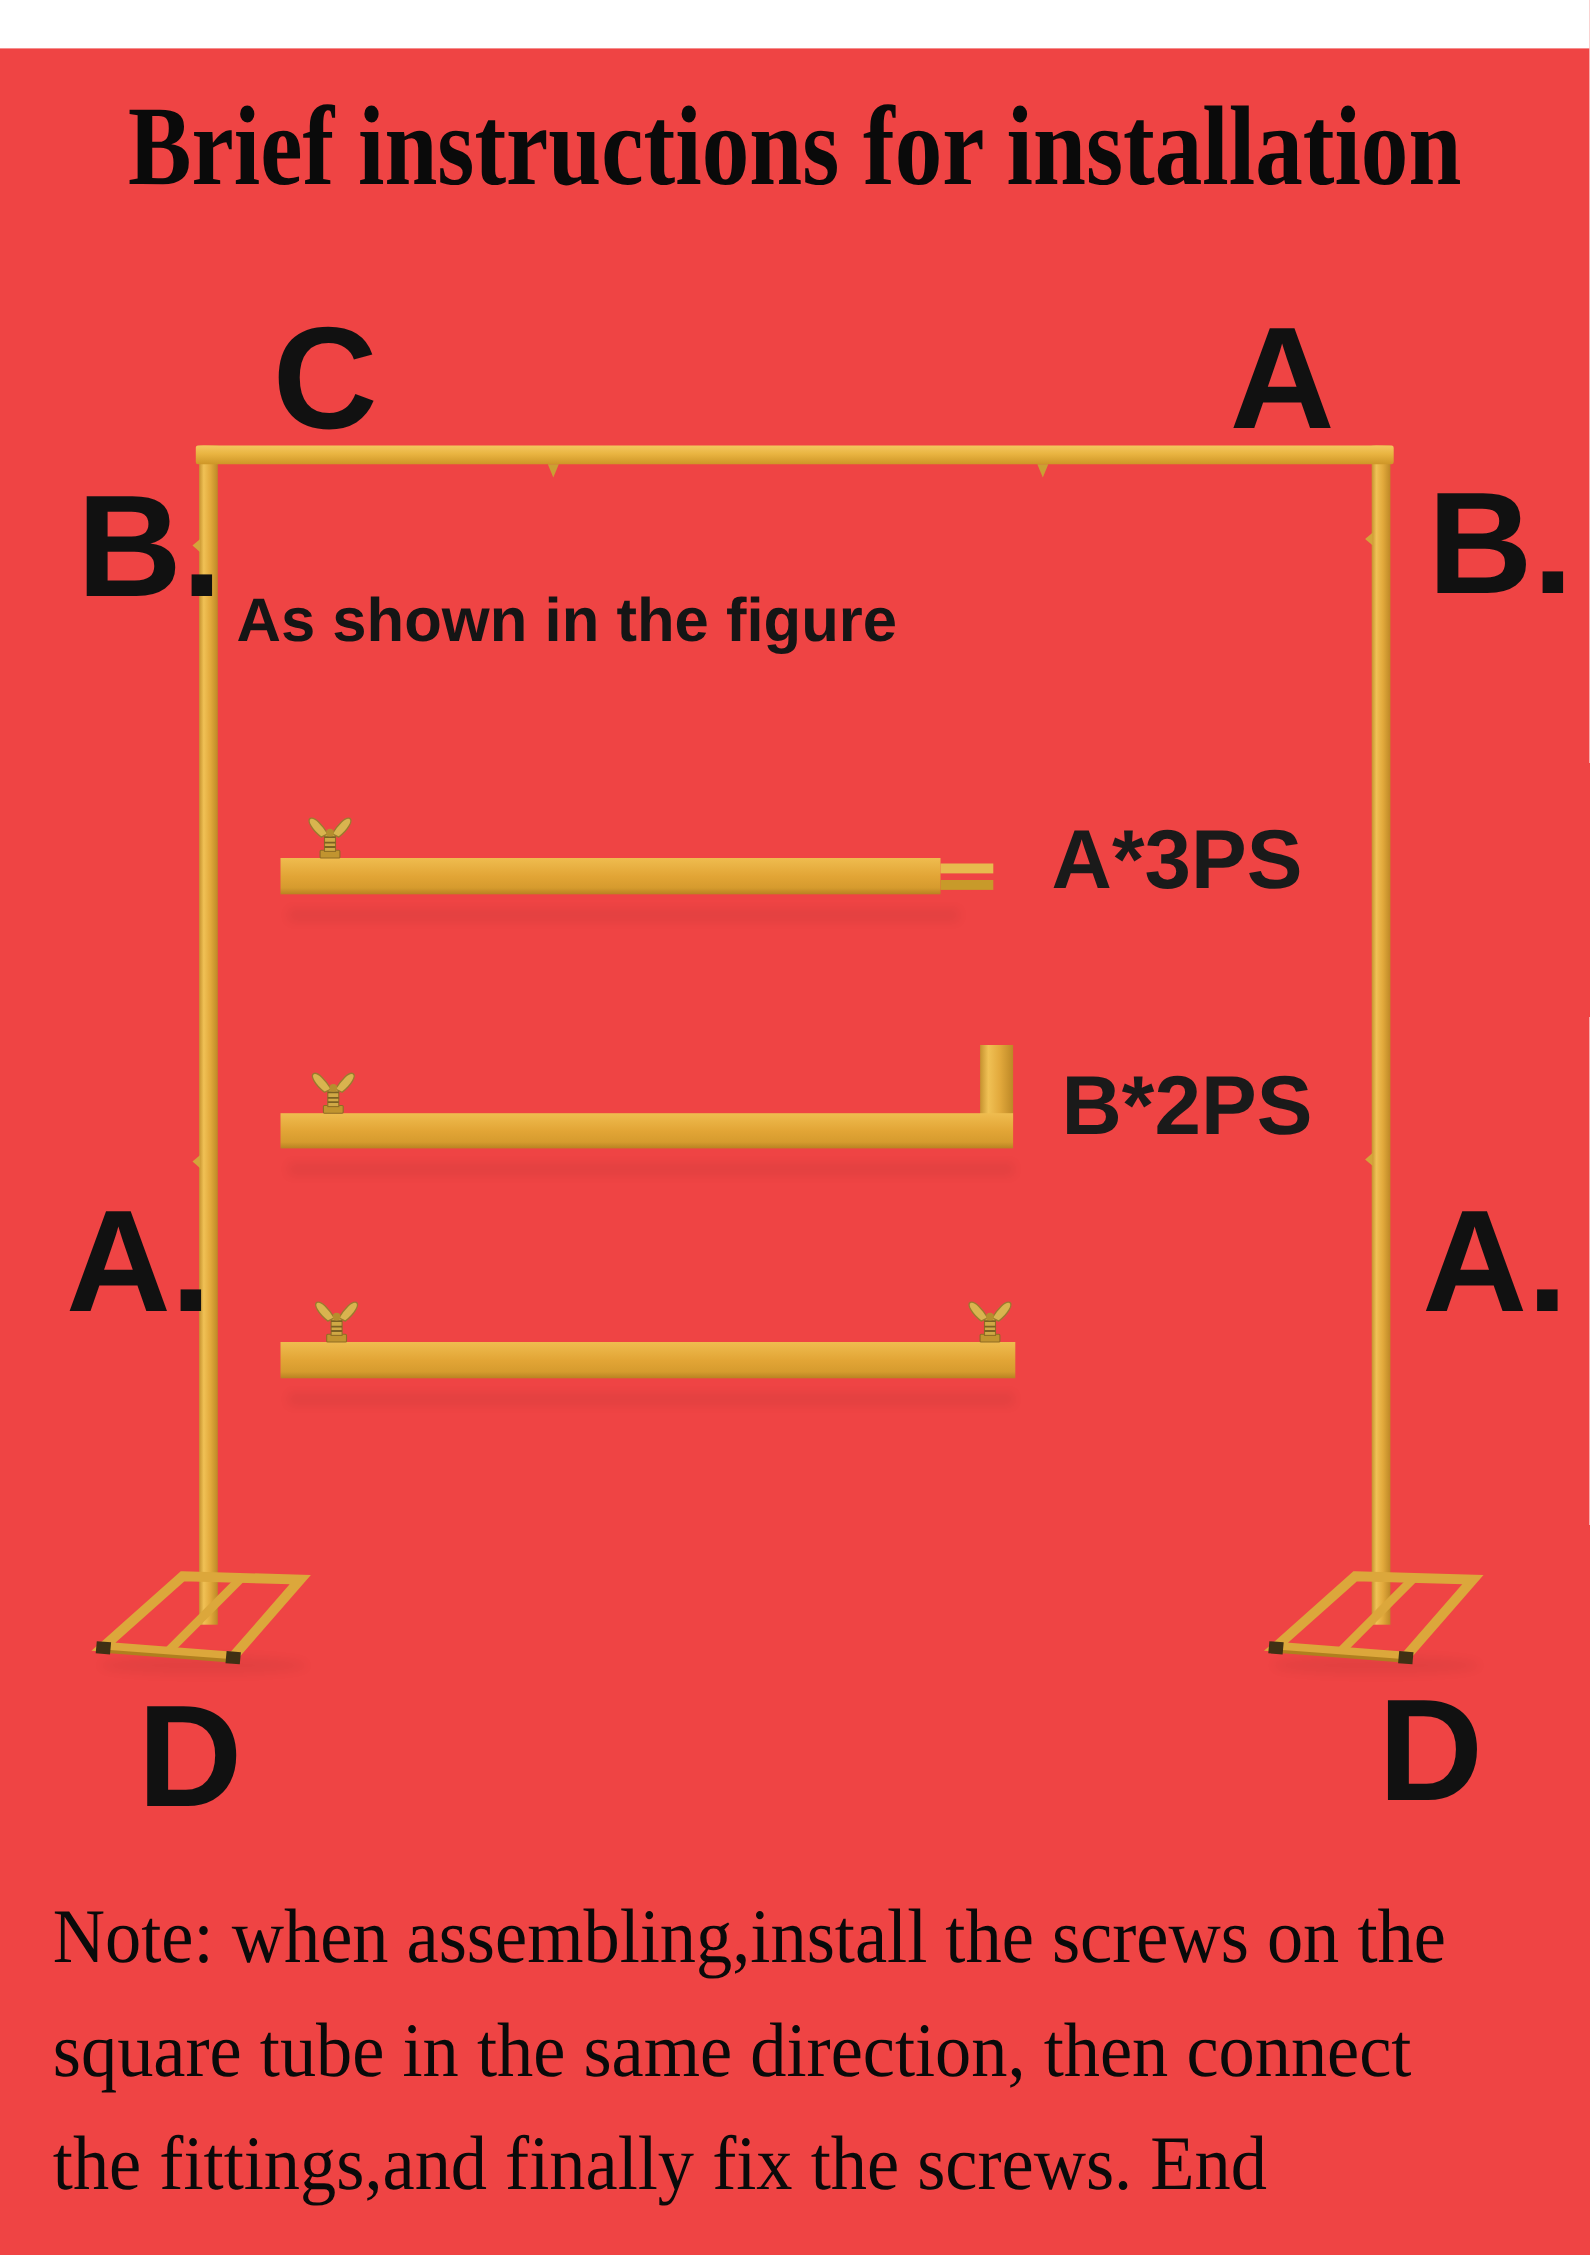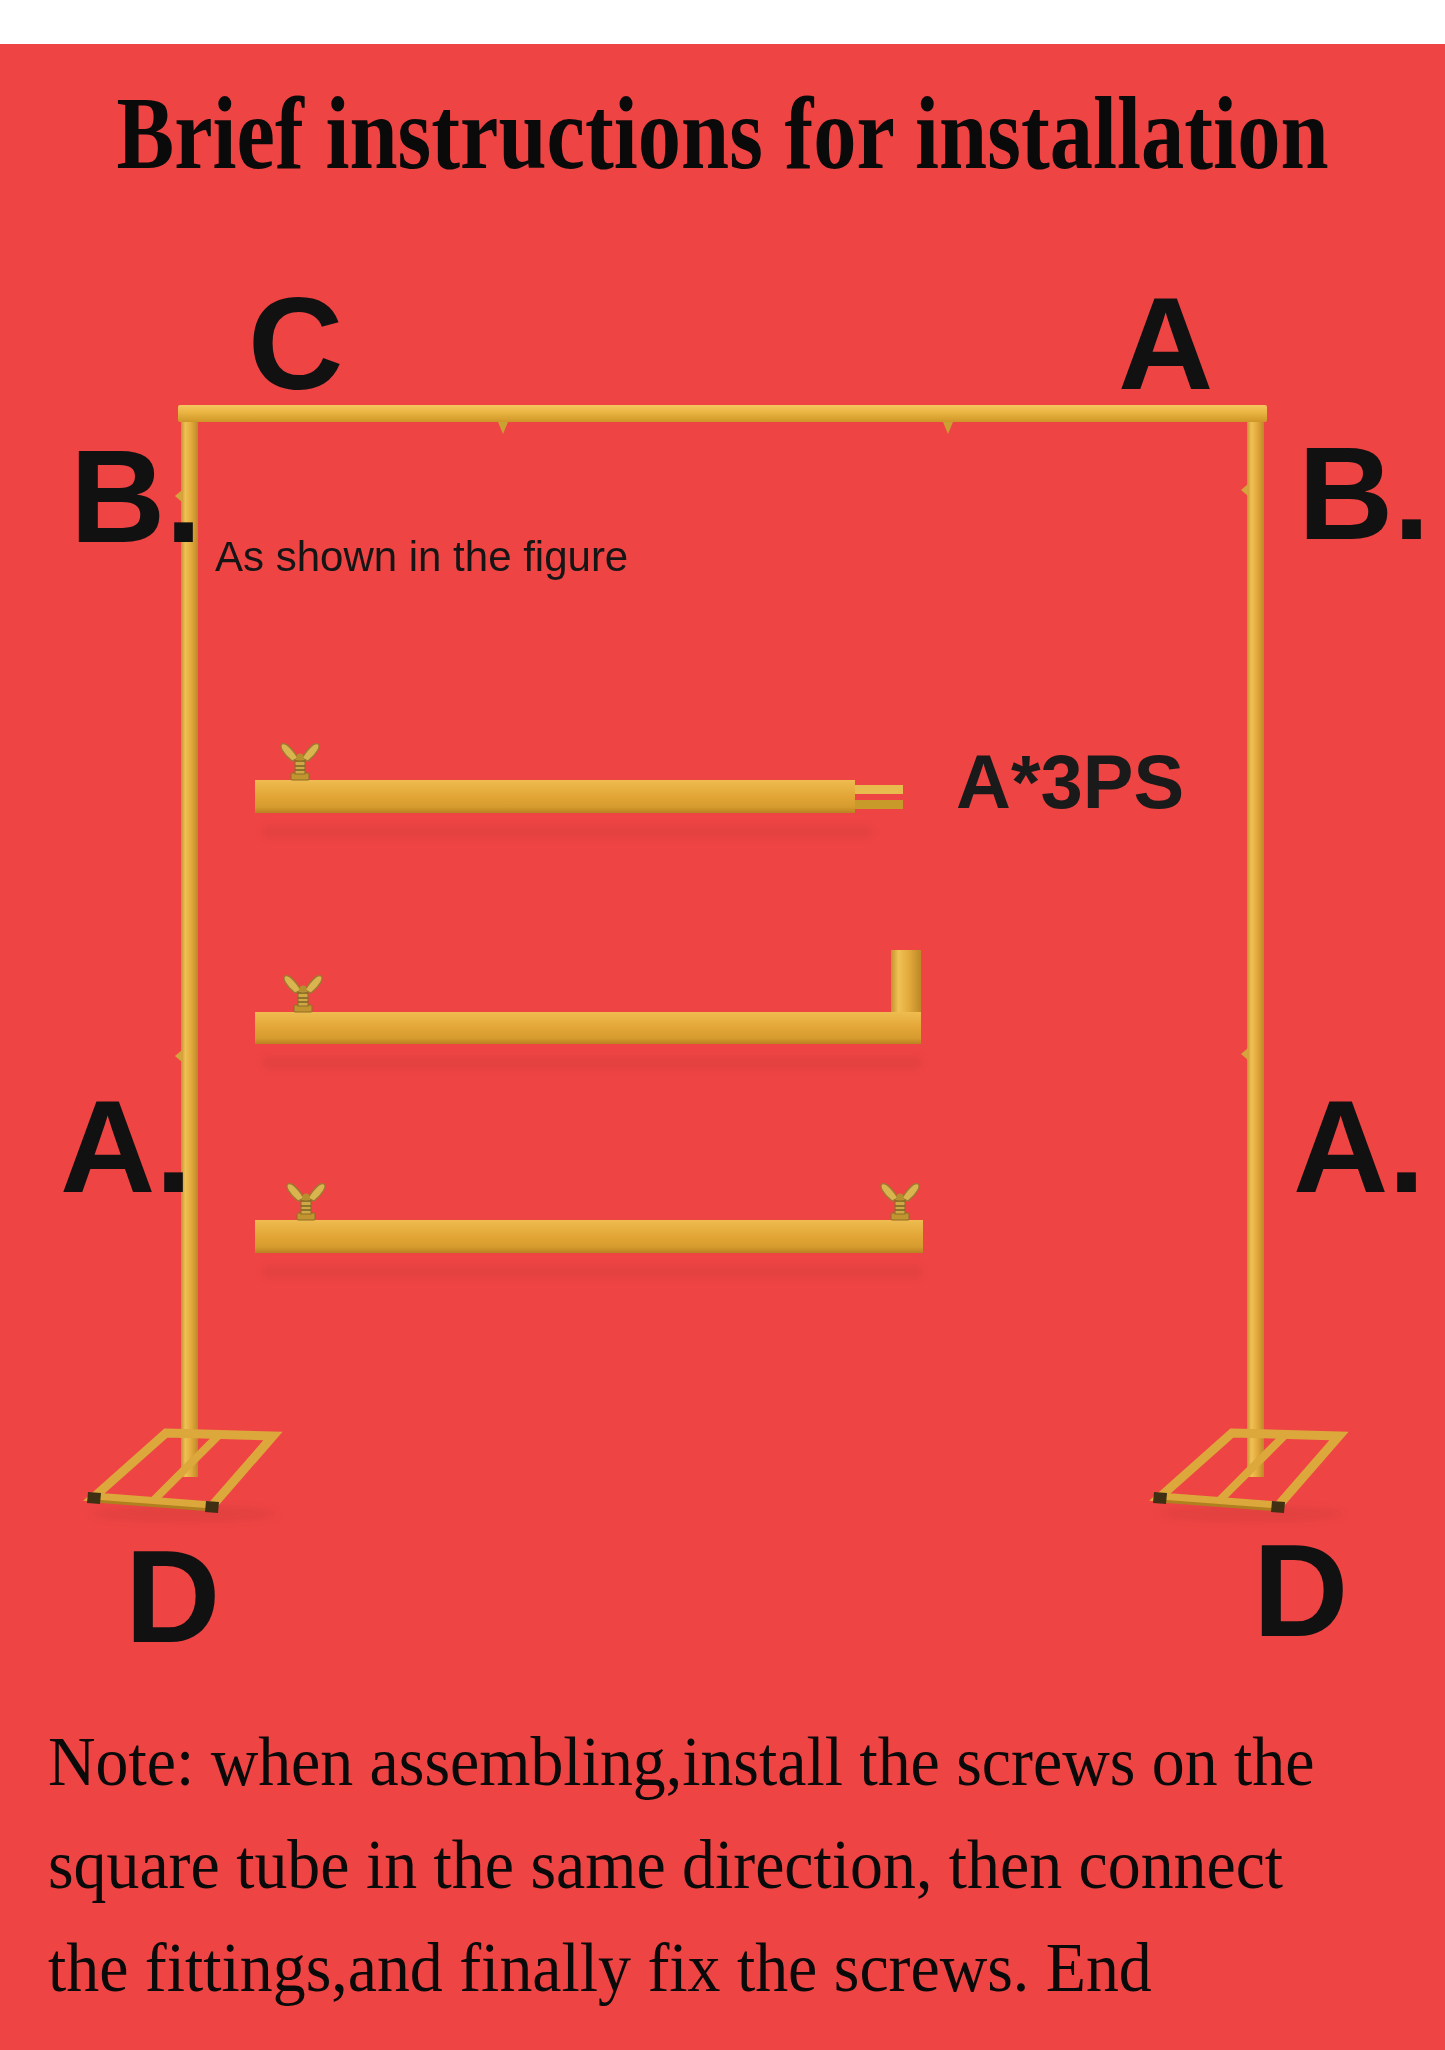--- a/index.html
+++ b/index.html
@@ -27,22 +27,22 @@
   .corner-label{
     font-family:"Liberation Sans", sans-serif;
     font-weight:bold;
     font-size:132px;
     line-height:1;
     color:#111111;
     white-space:nowrap;
   }
   .caption{
     font-family:"Liberation Sans", sans-serif;
-    font-weight:normal;
-    font-size:42px;
+    font-weight:bold;
+    font-size:56px;
     line-height:1;
     color:#151515;
     white-space:nowrap;
   }
   .part-label{
     font-family:"Liberation Sans", sans-serif;
     font-weight:bold;
     font-size:76px;
     line-height:1;
     color:#1a1a1a;
@@ -154,20 +154,21 @@
   <div class="abs corner-label" style="left:70px;top:387px;">B.</div>
   <div class="abs corner-label" style="left:1298px;top:384px;">B.</div>
   <div class="abs corner-label" style="left:60px;top:1037px;">A.</div>
   <div class="abs corner-label" style="left:1293px;top:1037px;">A.</div>
   <div class="abs corner-label" style="left:125px;top:1487px;">D</div>
   <div class="abs corner-label" style="left:1253px;top:1481px;">D</div>
 
   <div class="abs caption" style="left:215px;top:492px;">As shown in the figure</div>
 
   <div class="abs part-label" style="left:956px;top:700px;">A*3PS</div>
+  <div class="abs part-label" style="left:965px;top:924px;">B*2PS</div>
 
   <div>
     <div class="abs note-line" style="top:1683px;">Note: when assembling,install the screws on the</div>
     <div class="abs note-line" style="top:1786px;">square tube in the same direction, then connect</div>
     <div class="abs note-line" style="top:1889px;">the fittings,and finally fix the screws. End</div>
   </div>
 
 </div>
 
 </body></html>

